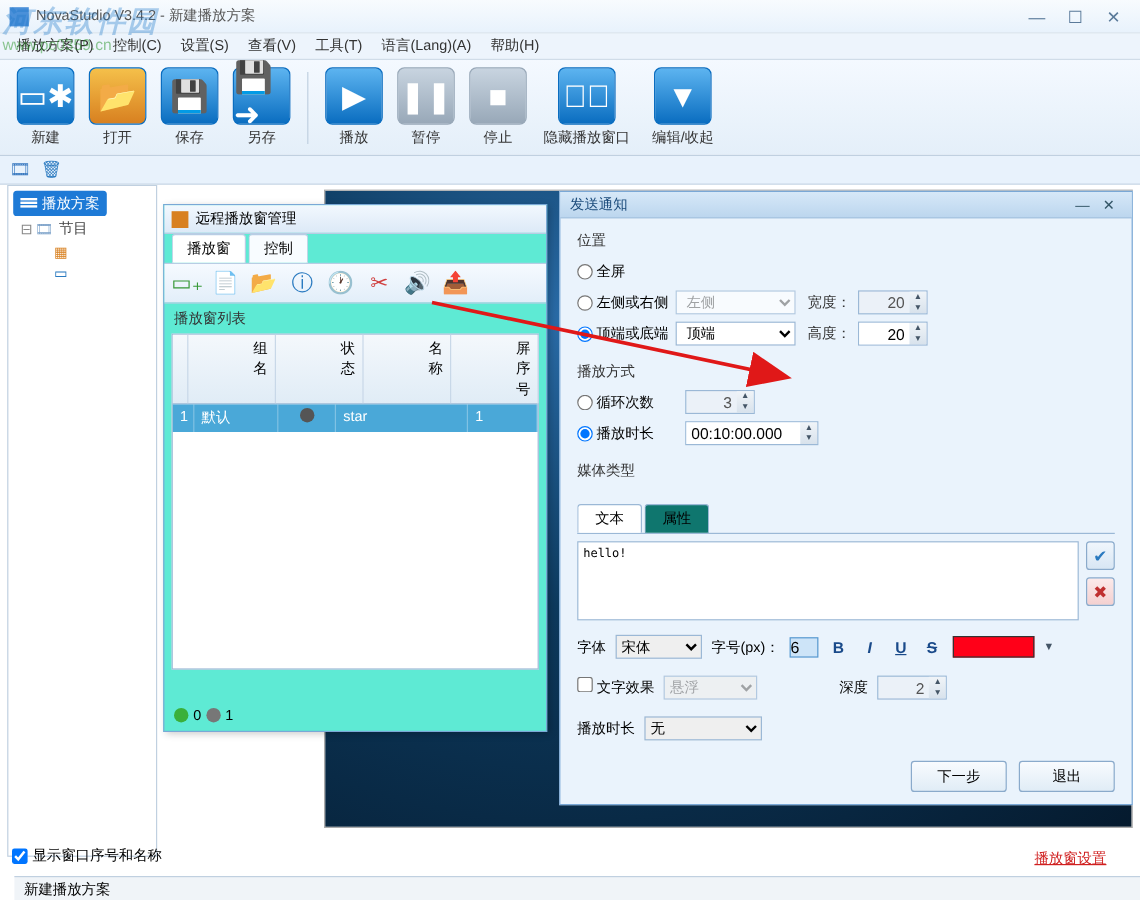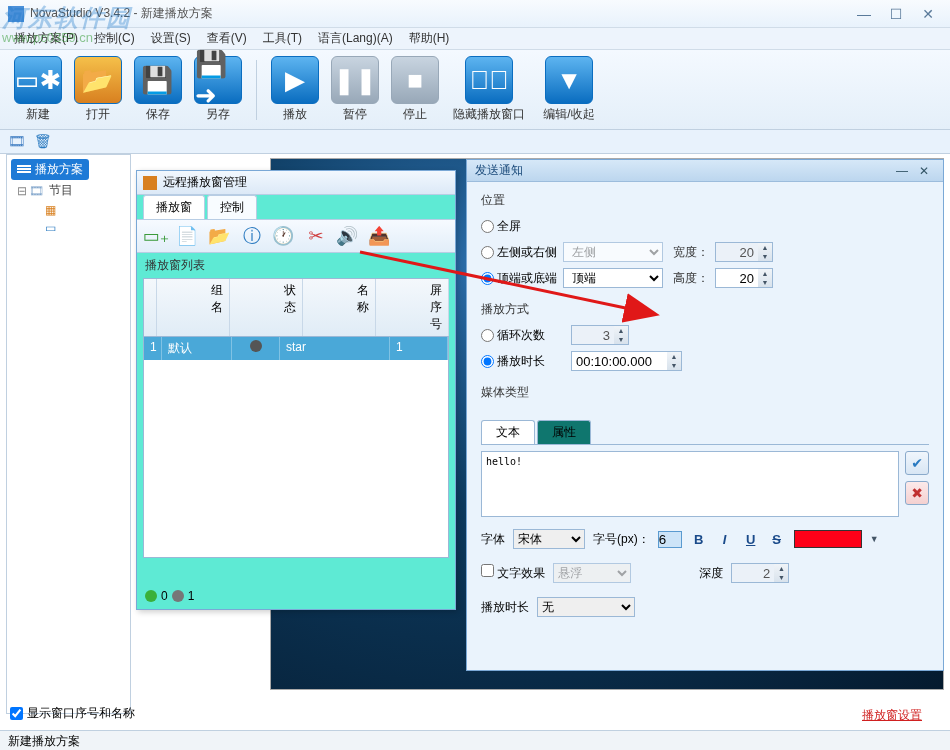--- a/index.html
+++ b/index.html
@@ -93,21 +93,21 @@
 .format-row { display: flex; align-items: center; gap: 8px; margin-top: 10px; height: 24px; }
 .format-row select { height: 20px; border: 1px solid #9bb8d6; font-size: 12px; }
 .fmt-btn { width: 18px; height: 18px; display: flex; align-items: center; justify-content: center; font-size: 13px; font-weight: bold; cursor: pointer; color: #1a4a8a; }
 .color-swatch { width: 68px; height: 18px; background: #ff0018; border: 1px solid #333; display: inline-block; }
 
 .np-footer { position: absolute; bottom: 10px; right: 14px; display: flex; gap: 10px; }
 .np-footer .btn { width: 80px; height: 26px; border: 1px solid #8aaacb; background: linear-gradient(#f8fbfe, #e0ecf6); border-radius: 3px; cursor: pointer; font-size: 12px; }
 
 
 .bottom-check { position: absolute; bottom: 28px; left: 10px; font-size: 12px; display: flex; align-items: center; gap: 4px; }
-.statusbar { position: absolute; bottom: 0; left: 0; right: 0; height: 20px; background: #f0f4f8; border-top: 1px solid #c0d0e0; font-size: 12px; padding: 2px 8px; }
+.statusbar { position: absolute; bottom: 0; left: 12px; right: 0; height: 20px; background: #f0f4f8; border-top: 1px solid #c0d0e0; font-size: 12px; padding: 2px 8px; }
 .red-link { position: absolute; bottom: 26px; right: 28px; color: #d02020; font-size: 12px; text-decoration: underline; cursor: pointer; }
 
 
 .arrow-svg { position: absolute; top: 204px; left: 354px; width: 320px; height: 130px; z-index: 50; pointer-events: none; }
 
 input[type=radio], input[type=checkbox] { margin: 0; }
 </style>
 </head>
 <body>
 
@@ -369,20 +369,24 @@
             <span>▼</span>
           </div>
         </div>
     </div>
 
     <div class="format-row">
       <span>播放时长</span>
       <select style="width:98px"><option>无</option></select>
     </div>
   </div>
+  <div class="np-footer">
+    <button class="btn">下一步</button>
+    <button class="btn">退出</button>
+  </div>
 </div>
 
 <svg class="arrow-svg">
   <defs>
       <marker id="ah" markerWidth="12" markerHeight="10" refX="10" refY="5" orient="auto">
         <path d="M0,0 L12,5 L0,10 Z" fill="#e01818"></path>
       </marker>
     </defs>
   <line x1="6" y1="48" x2="300" y2="110" stroke="#e01818" stroke-width="3" marker-end="url(#ah)"></line>
 </svg>

